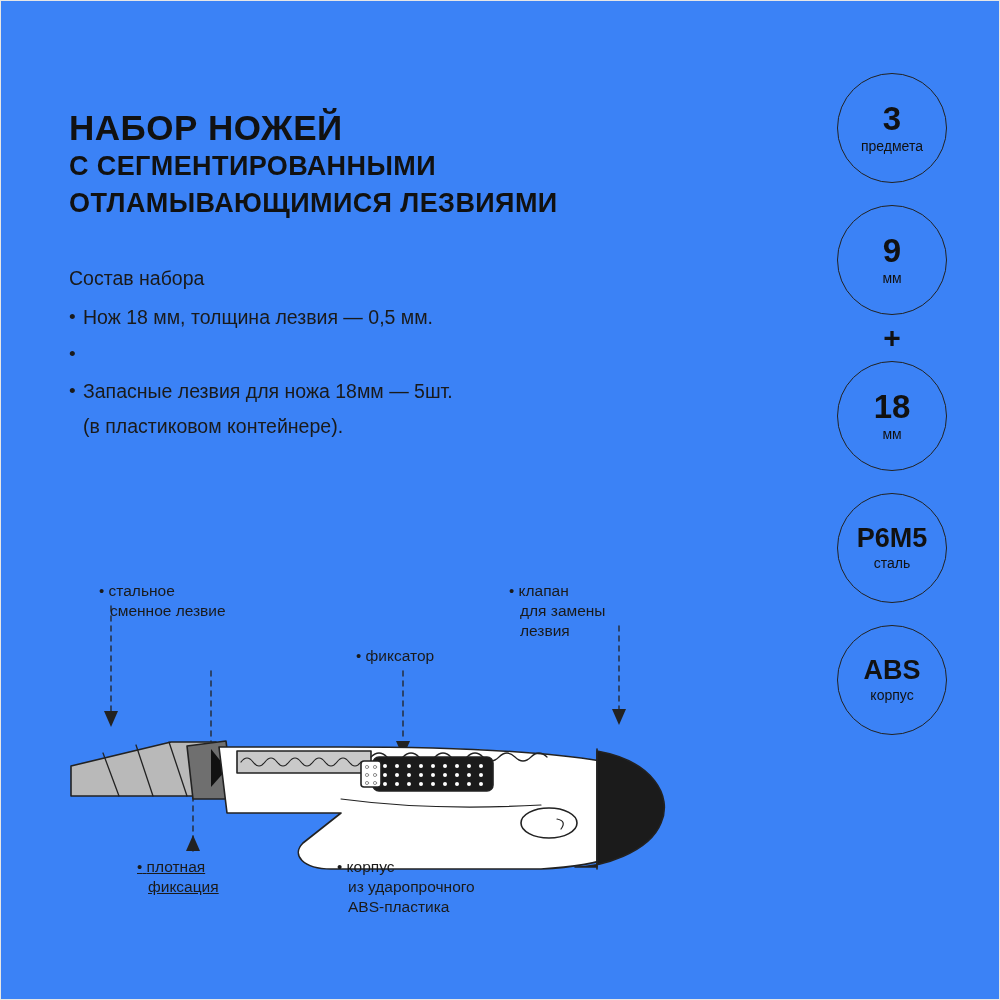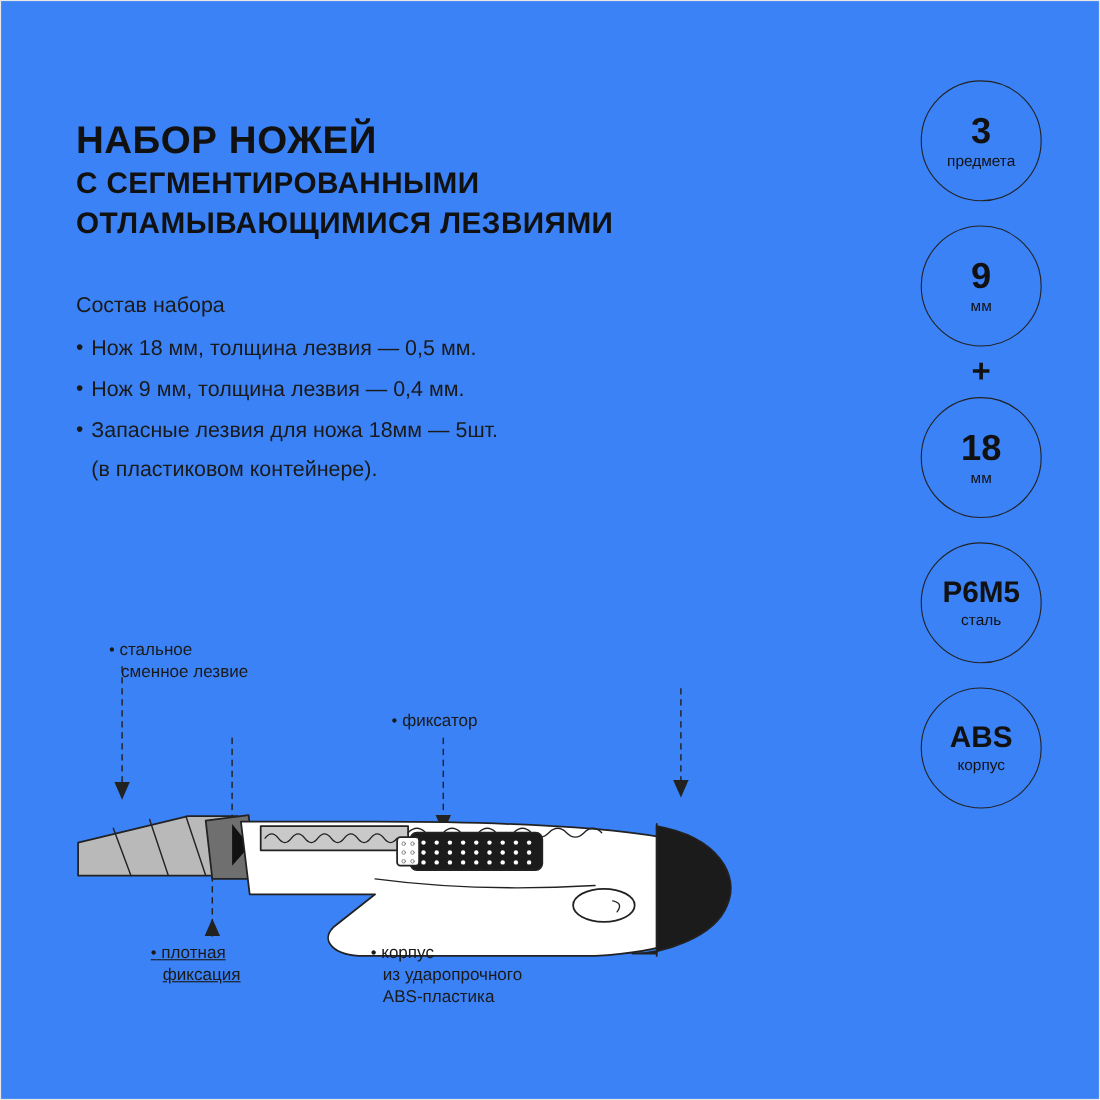--- a/index.html
+++ b/index.html
@@ -95,21 +95,20 @@
   <div class="compo">
     <div class="compo-title">Состав набора</div>
 
     <div class="bullet-row">
       <span class="bullet-dot">•</span>
       <span class="bullet-text">Нож 18 мм, толщина лезвия — 0,5 мм.</span>
     </div>
 
     <div class="bullet-row">
       <span class="bullet-dot">•</span>
-      <span class="bullet-text">Нож 9 мм, толщина лезвия — 0,4 мм.</span>
     </div>
 
     <div class="bullet-row">
       <span class="bullet-dot">•</span>
       <span class="bullet-text">Запасные лезвия для ножа 18мм — 5шт.</span>
     </div>
 
     <div class="sub-line">(в пластиковом контейнере).</div>
   </div>
 
@@ -246,20 +245,26 @@
         <span>стальное</span></div>
       <div style="margin-left:11px;">сменное лезвие</div>
     </div>
 
 
     <div class="lbl" style="left:315px;top:85px;">
       <div><span class="dot">•</span>
         <span>фиксатор</span></div>
     </div>
 
+    <div class="lbl" style="left:468px;top:20px;">
+      <div><span class="dot">•</span>
+        <span>клапан</span></div>
+      <div style="margin-left:11px;">для замены</div>
+      <div style="margin-left:11px;">лезвия</div>
+    </div>
 
     <div class="lbl" style="left:96px;top:296px;text-decoration:underline;">
       <div><span class="dot">•</span>
         <span>плотная</span></div>
       <div style="margin-left:11px;">фиксация</div>
     </div>
 
     <div class="lbl" style="left:296px;top:296px;">
       <div><span class="dot">•</span>
         <span>корпус</span></div>

